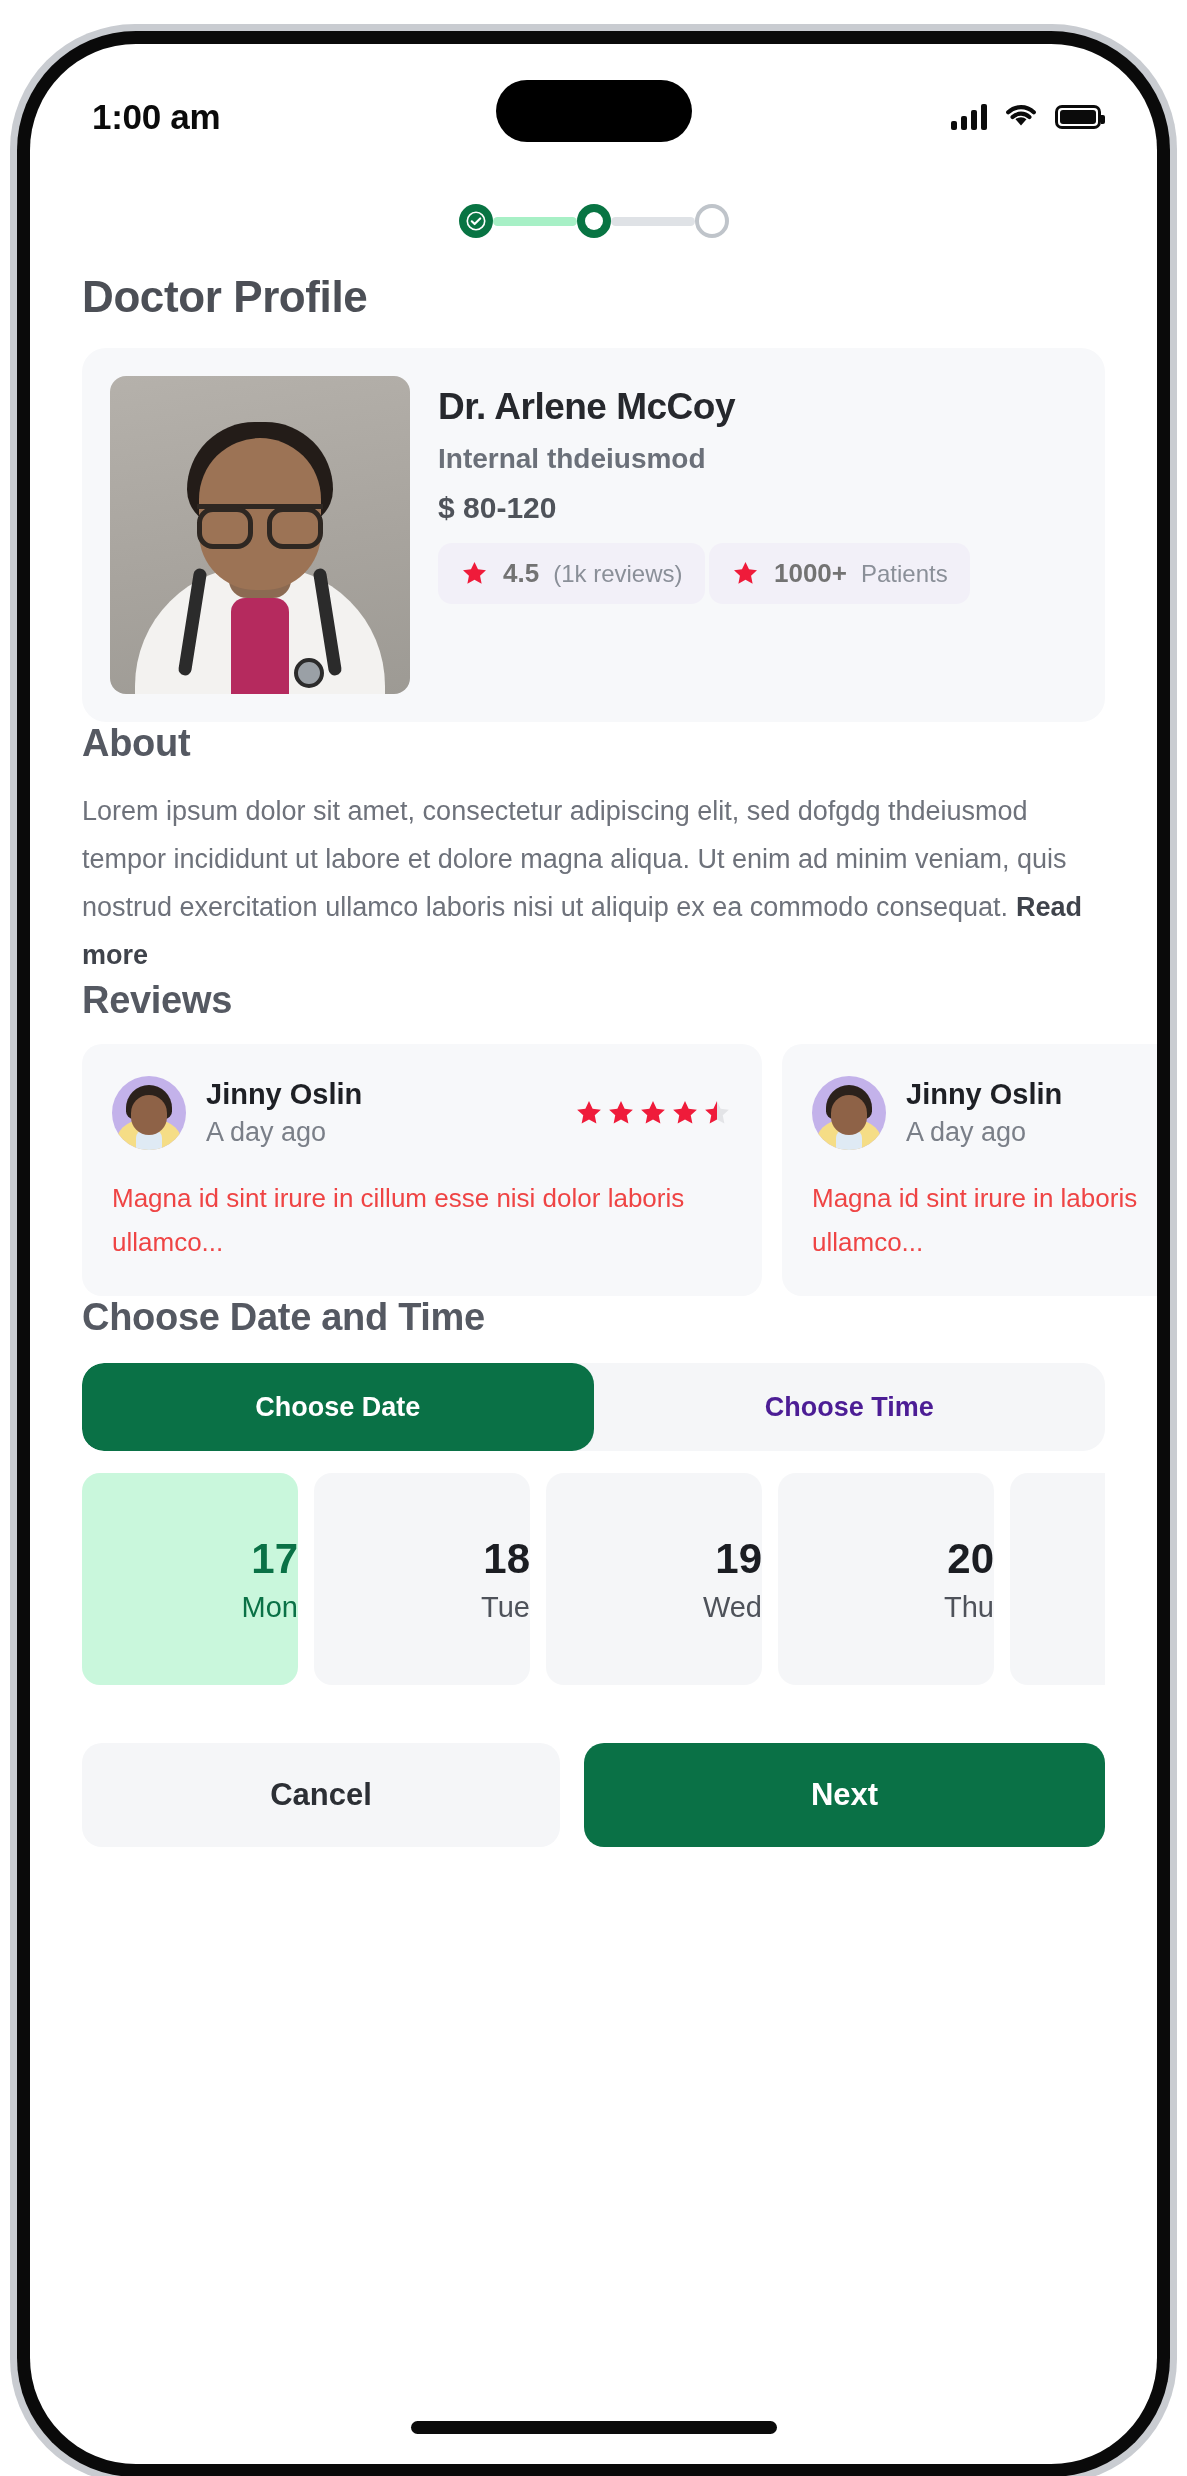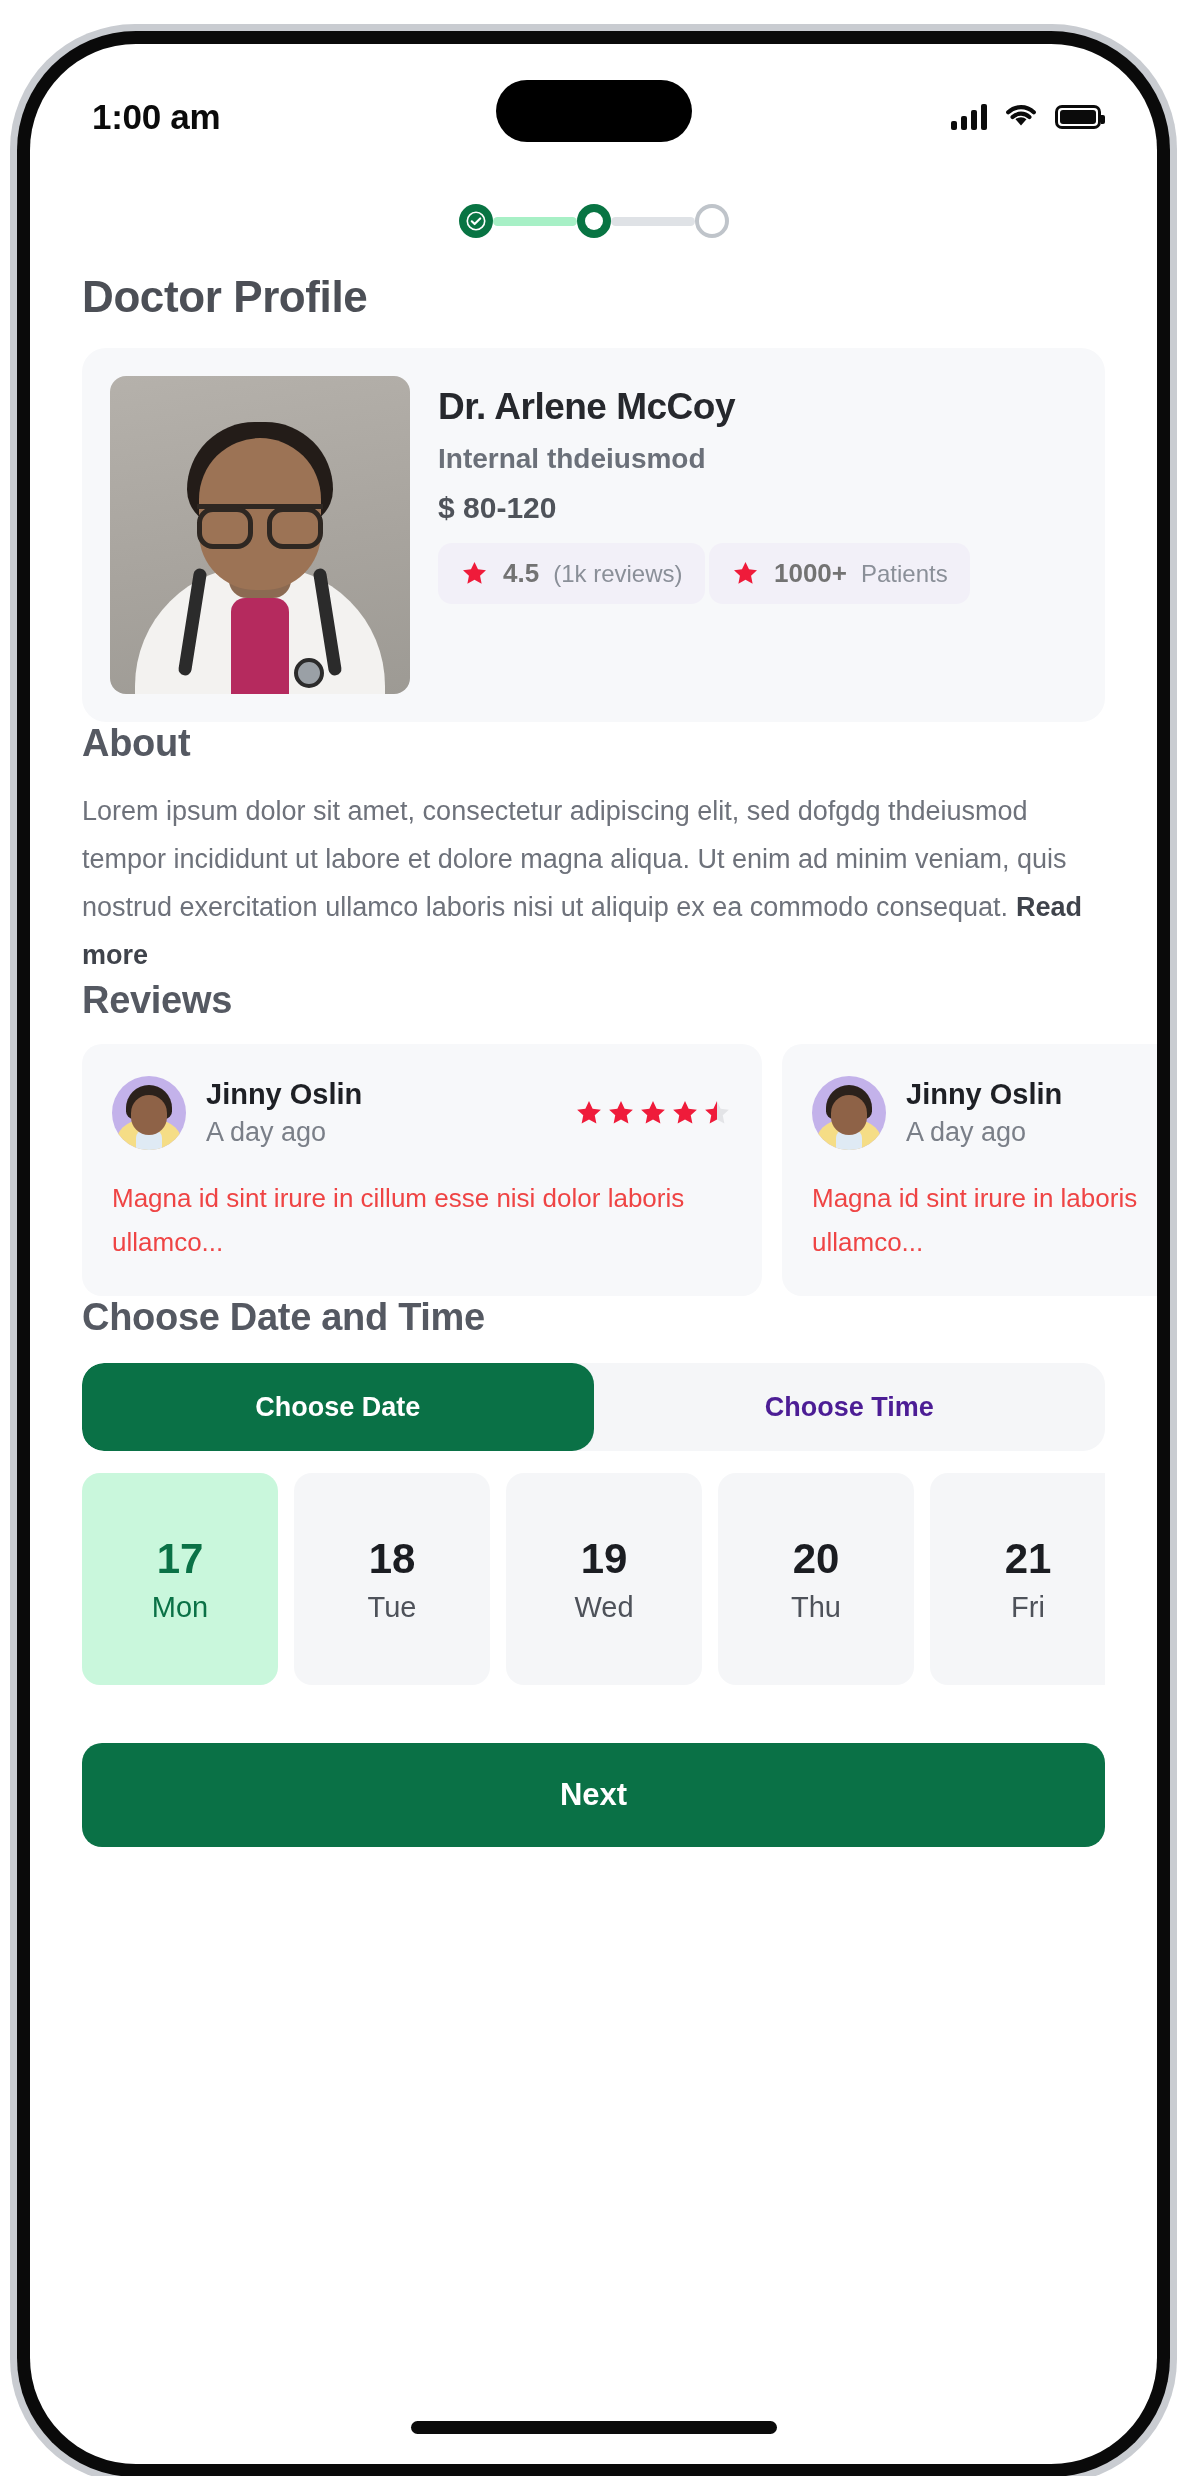--- a/index.html
+++ b/index.html
@@ -334,26 +334,26 @@
   }
 
   
   .dates-row {
     margin-top: 22px;
     display: flex;
     gap: 16px;
     overflow: hidden;
   }
   .date-chip {
-    width: 196px; height: 212px;
+    width: 216px; height: 212px;
     flex: 0 0 auto;
     background: #f5f6f8;
     border-radius: 18px;
     display: flex; flex-direction: column;
-    align-items: center; justify-content: center;
+    align-items: flex-end; justify-content: center;
     gap: 8px;
   }
   .date-chip.selected { background: #c9f7dc; }
   .date-num { font-size: 42px; font-weight: 700; color: #1b1d22; }
   .date-day { font-size: 29px; color: #4e525a; }
   .date-chip.selected .date-num,
   .date-chip.selected .date-day { color: #0a7146; }
 
   
   .actions {
@@ -554,20 +554,21 @@
         <div class="date-num">20</div>
         <div class="date-day">Thu</div>
       </div>
       <div class="date-chip">
         <div class="date-num">21</div>
         <div class="date-day">Fri</div>
       </div>
     </div>
 
     <div class="actions">
+      <button class="btn btn-cancel">Cancel</button>
       <button class="btn btn-next">Next</button>
     </div>
 
   </div>
 
   <div class="home-indicator"></div>
 
 </div>
 </div>
 </div>

